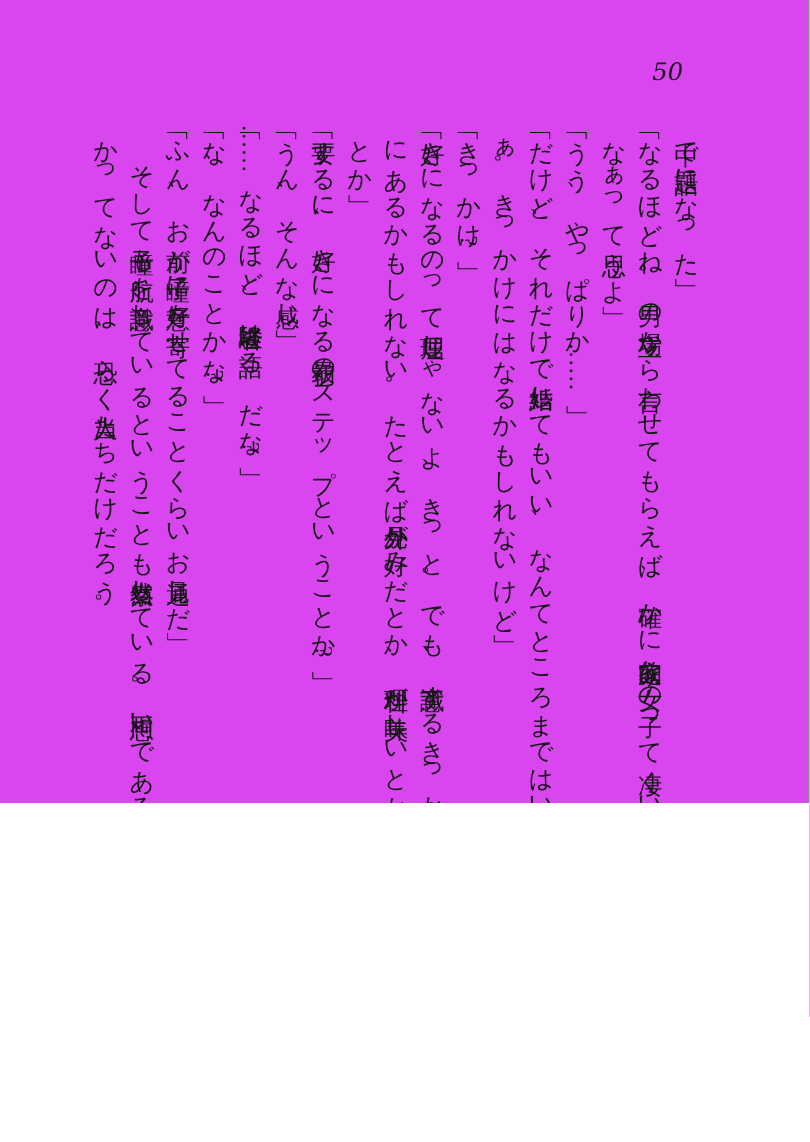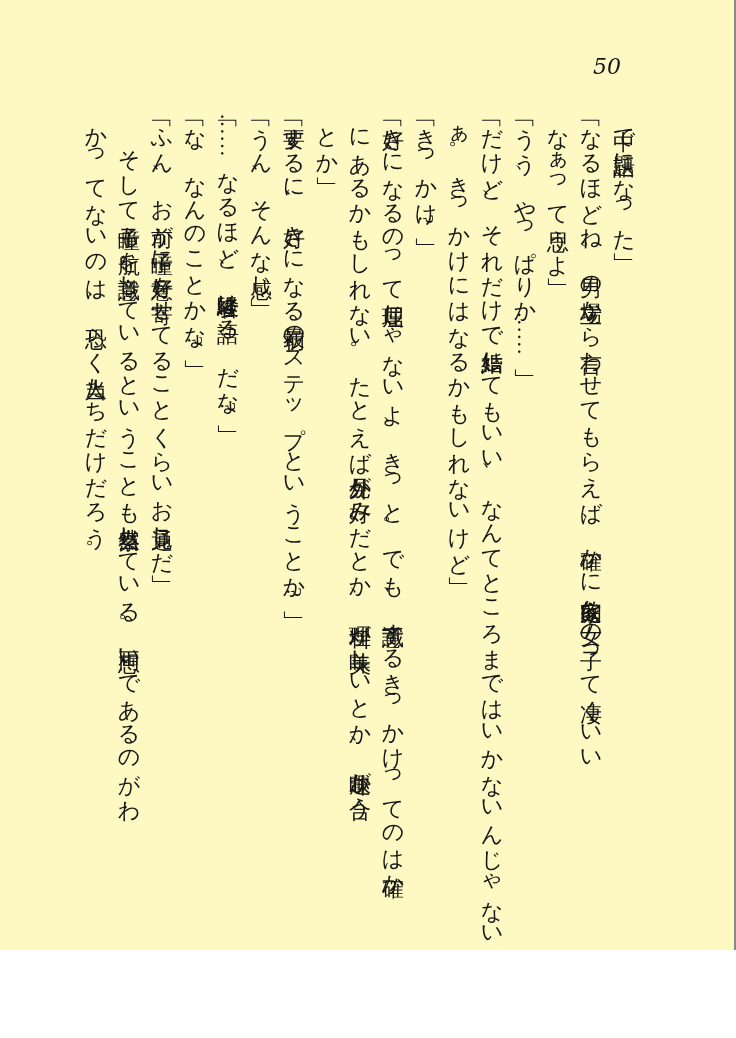--- a/index.html
+++ b/index.html
@@ -3,22 +3,22 @@
 <meta charset="utf-8">
 <style>
   html, body {
     margin: 0;
     padding: 0;
     background: #ffffff;
   }
   .sheet {
     position: relative;
     width: 736px;
-    height: 950px;
-    background: #fef9c3;
+    height: 730px;
+    background: #d946ef;
     overflow: hidden;
     font-family: "Liberation Serif", "DejaVu Serif", serif;
   }
   .page-number {
     position: absolute;
     top: 54px;
     left: 593px;
     font-size: 22px;
     font-style: italic;
     color: #161616;

